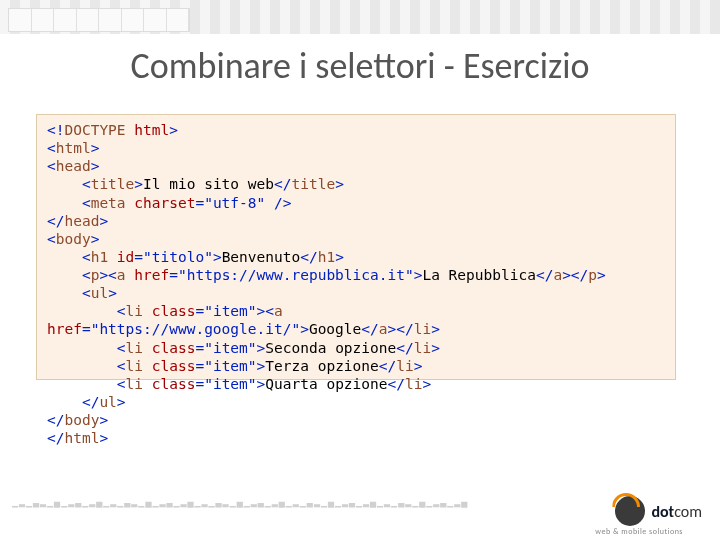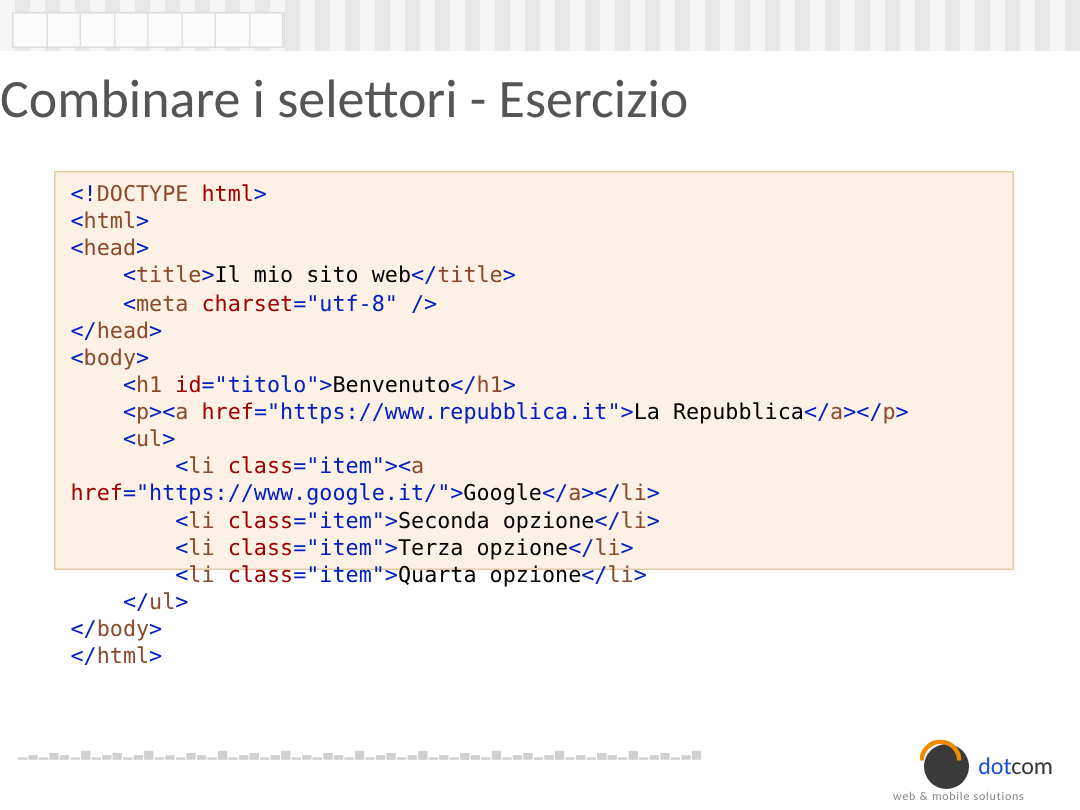--- a/index.html
+++ b/index.html
@@ -1,28 +1,28 @@
 <!DOCTYPE html>
 <html><head>
 <meta charset="utf-8">
 <style>
   html,body{margin:0;padding:0;width:720px;height:540px;overflow:hidden;font-family:Calibri,Arial,sans-serif;background:#fff}
   .slide{position:relative;width:720px;height:540px;background:#fff}
   .bg-top{position:absolute;top:0;left:0;right:0;height:34px;background:repeating-linear-gradient(90deg,#f5f5f5 0 10px,#e8e8e8 10px 20px)}
   .bg-window{position:absolute;top:8px;left:8px;width:180px;height:22px;background:#fafafa;border:1px solid #ddd;display:flex;flex-direction:row}
   .bg-window div{flex:1;border-right:1px solid #e0e0e0}
-  .title{position:absolute;top:44px;left:0;right:0;text-align:left;color:#555;font-size:36px;font-weight:400}
+  .title{position:absolute;top:44px;left:0;right:0;text-align:center;color:#555;font-size:36px;font-weight:400}
   .codebox{position:absolute;top:114px;left:36px;width:640px;height:266px;background:#fdf1e6;border:1px solid #e0cba8;padding:6px 10px;box-sizing:border-box;font-family:Consolas,'Courier New',monospace;font-size:14.5px;line-height:1.25;color:#000}
   .footer{position:absolute;bottom:0;left:0;right:0;height:60px;background:#fff}
   .skyline{position:absolute;bottom:30px;left:12px;right:200px;height:14px;font-family:monospace;font-size:10px;color:#d0d0d0;letter-spacing:1px;overflow:hidden;white-space:nowrap}
   .logo{position:absolute;bottom:14px;right:18px;display:flex;align-items:center;gap:6px}
   .logo-dot{width:30px;height:30px;border-radius:50%;background:#3a3a3a;position:relative}
   .logo-dot::after{content:"";position:absolute;width:22px;height:22px;border:3px solid #f08a00;border-radius:50%;top:-3px;left:-3px;clip-path:polygon(0 0,100% 0,100% 50%,0 50%)}
   .logo-txt{font-size:16px;color:#333}
-  .logo-txt b{color:#1d4ed8;font-weight:400}
+  .logo-txt b{color:#0f172a;font-weight:700}
   .logo-sub{position:absolute;bottom:4px;right:37px;font-size:8px;color:#888;letter-spacing:.5px}
   .brown{color:#8b4a2b}
   .blue{color:#0020c0}
   .red{color:#a00000}
   pre{margin:0;white-space:pre-wrap;word-break:break-all}
 </style>
 </head>
 <body>
 <div class="slide">
 

